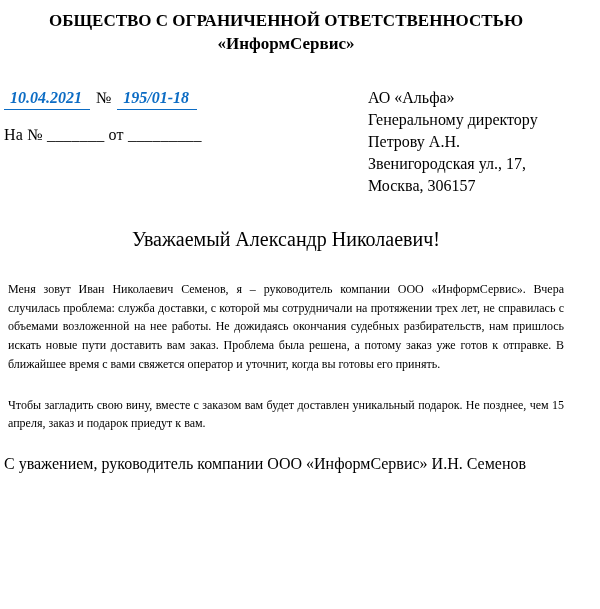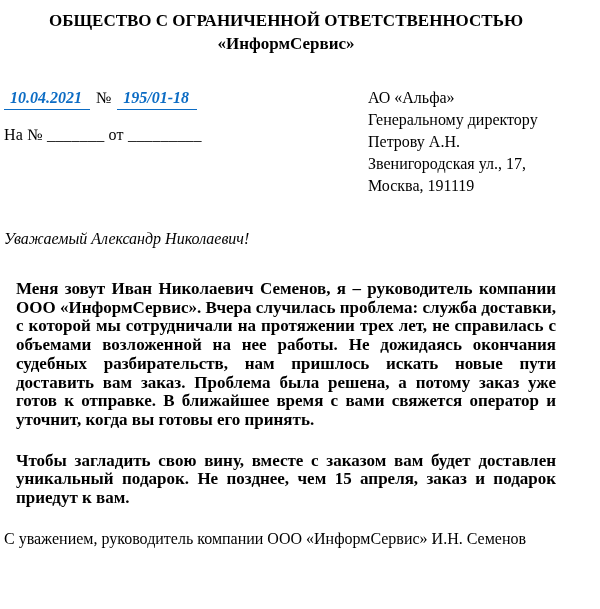--- a/index.html
+++ b/index.html
@@ -26,27 +26,26 @@
     font-weight: bold;
     border-bottom: 1px solid var(--accent-blue);
     padding: 0 8px 1px 6px;
     display: inline-block;
   }
   .num-sign { padding: 0 2px; }
   .reply-line { margin-top: 14px; letter-spacing: 0.2px; }
   .recipient { width: 200px; font-size: 16px; line-height: 22px; }
 
   
-  .salutation { font-size: 16px; line-height: 20px; margin-top: 32px; font-style: italic; }
+  .salutation { text-align: center; font-size: 20px; line-height: 20px; margin-top: 32px; }
 
   
   .body-par {
-    margin: 12px; font-size: 17px; line-height: 18.7px;
+    margin: 4px; font-size: 12px; line-height: 18.7px;
     text-align: justify;
-    font-weight: bold;
   }
   .body-par.first { margin-top: 31px; }
   .body-par.second { margin-top: 22px; }
 
   
   .signature { margin-top: 21px; font-size: 16px; line-height: 19px; }
 </style>
 </head>
 <body>
 
@@ -69,21 +68,21 @@
         <span>_______</span>
         <span>от</span>
         <span>_________</span>
       </div>
     </div>
     <div class="recipient">
       <div>АО «Альфа»</div>
       <div>Генеральному директору</div>
       <div>Петрову А.Н.</div>
       <div>Звенигородская ул., 17,</div>
-      <div>Москва, 191119</div>
+      <div>Москва, 306157</div>
     </div>
   </section>
 
   <div class="salutation">Уважаемый Александр Николаевич!</div>
 
   <p class="body-par first">Меня зовут Иван Николаевич Семенов, я – руководитель компании ООО «ИнформСервис». Вчера случилась проблема: служба доставки, с которой мы сотрудничали на протяжении трех лет, не справилась с объемами возложенной на нее работы. Не дожидаясь окончания судебных разбирательств, нам пришлось искать новые пути доставить вам заказ. Проблема была решена, а потому заказ уже готов к отправке. В ближайшее время с вами свяжется оператор и уточнит, когда вы готовы его принять.</p>
 
   <p class="body-par second">Чтобы загладить свою вину, вместе с заказом вам будет доставлен уникальный подарок. Не позднее, чем 15 апреля, заказ и подарок приедут к вам.</p>
 
   <div class="signature">С уважением, руководитель компании ООО «ИнформСервис» И.Н. Семенов</div>

